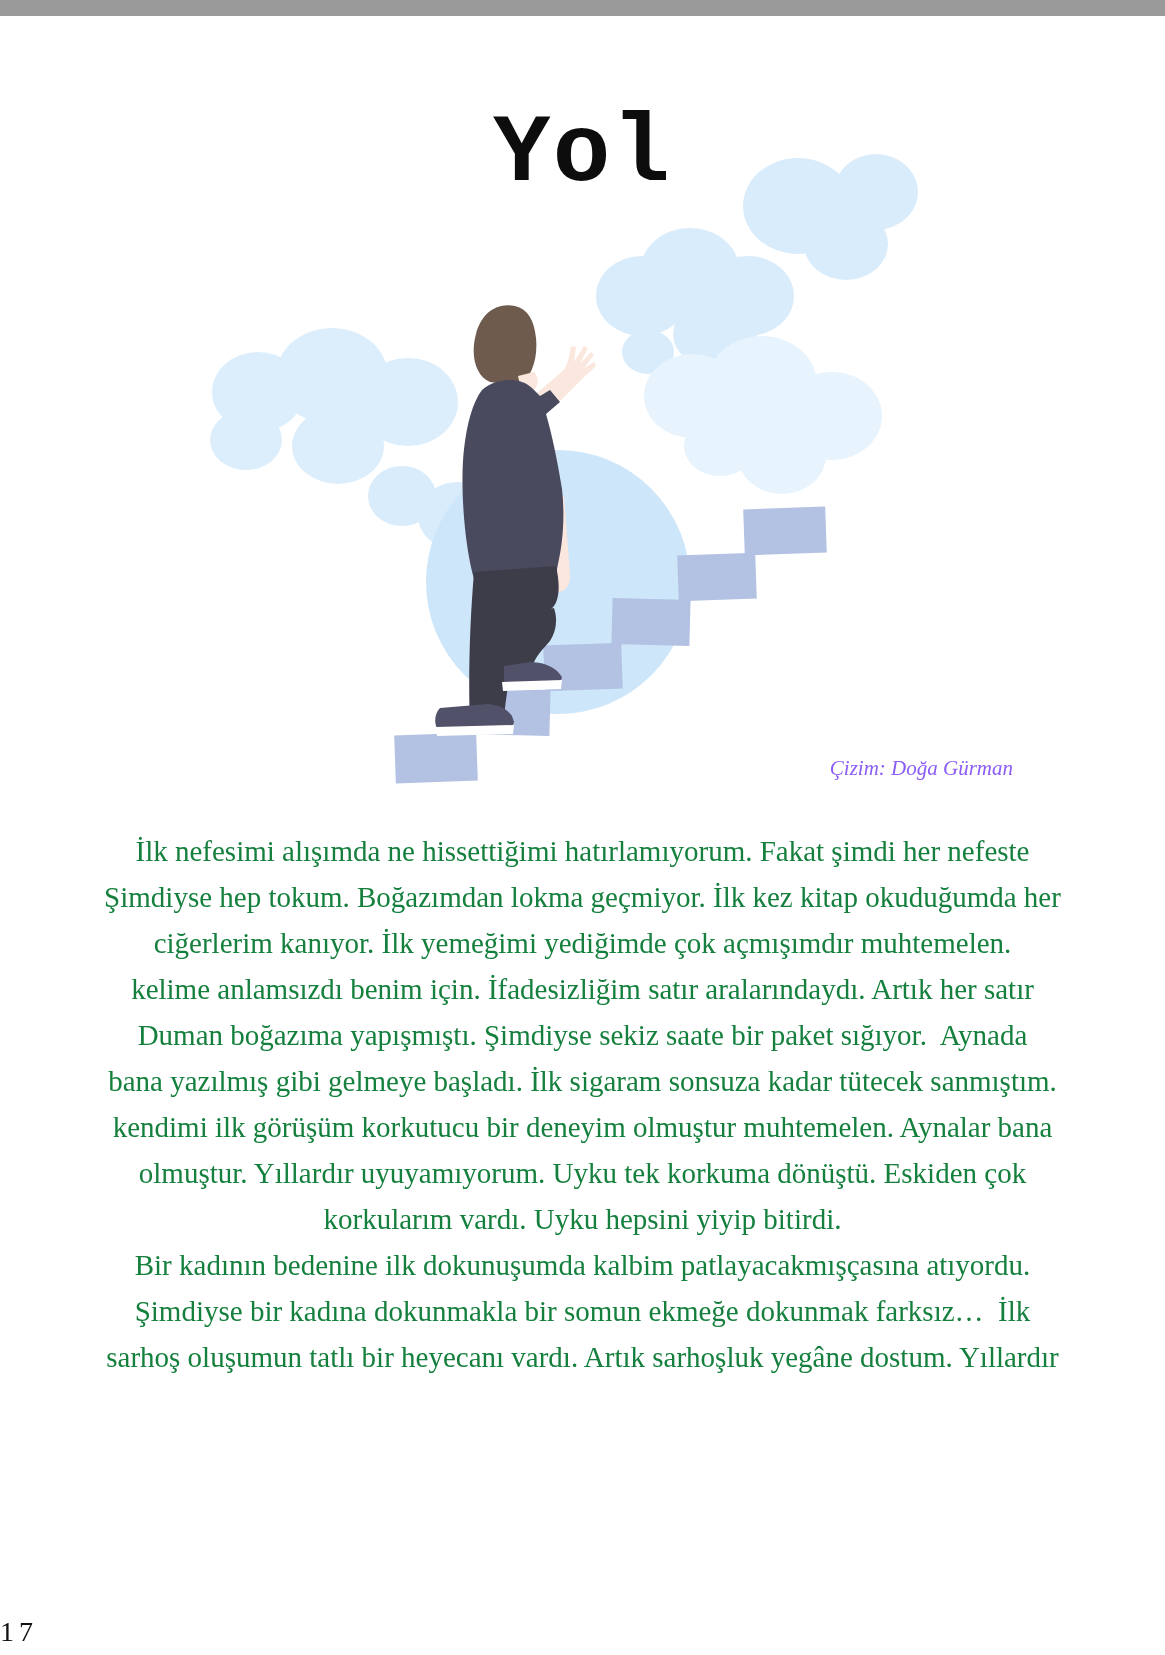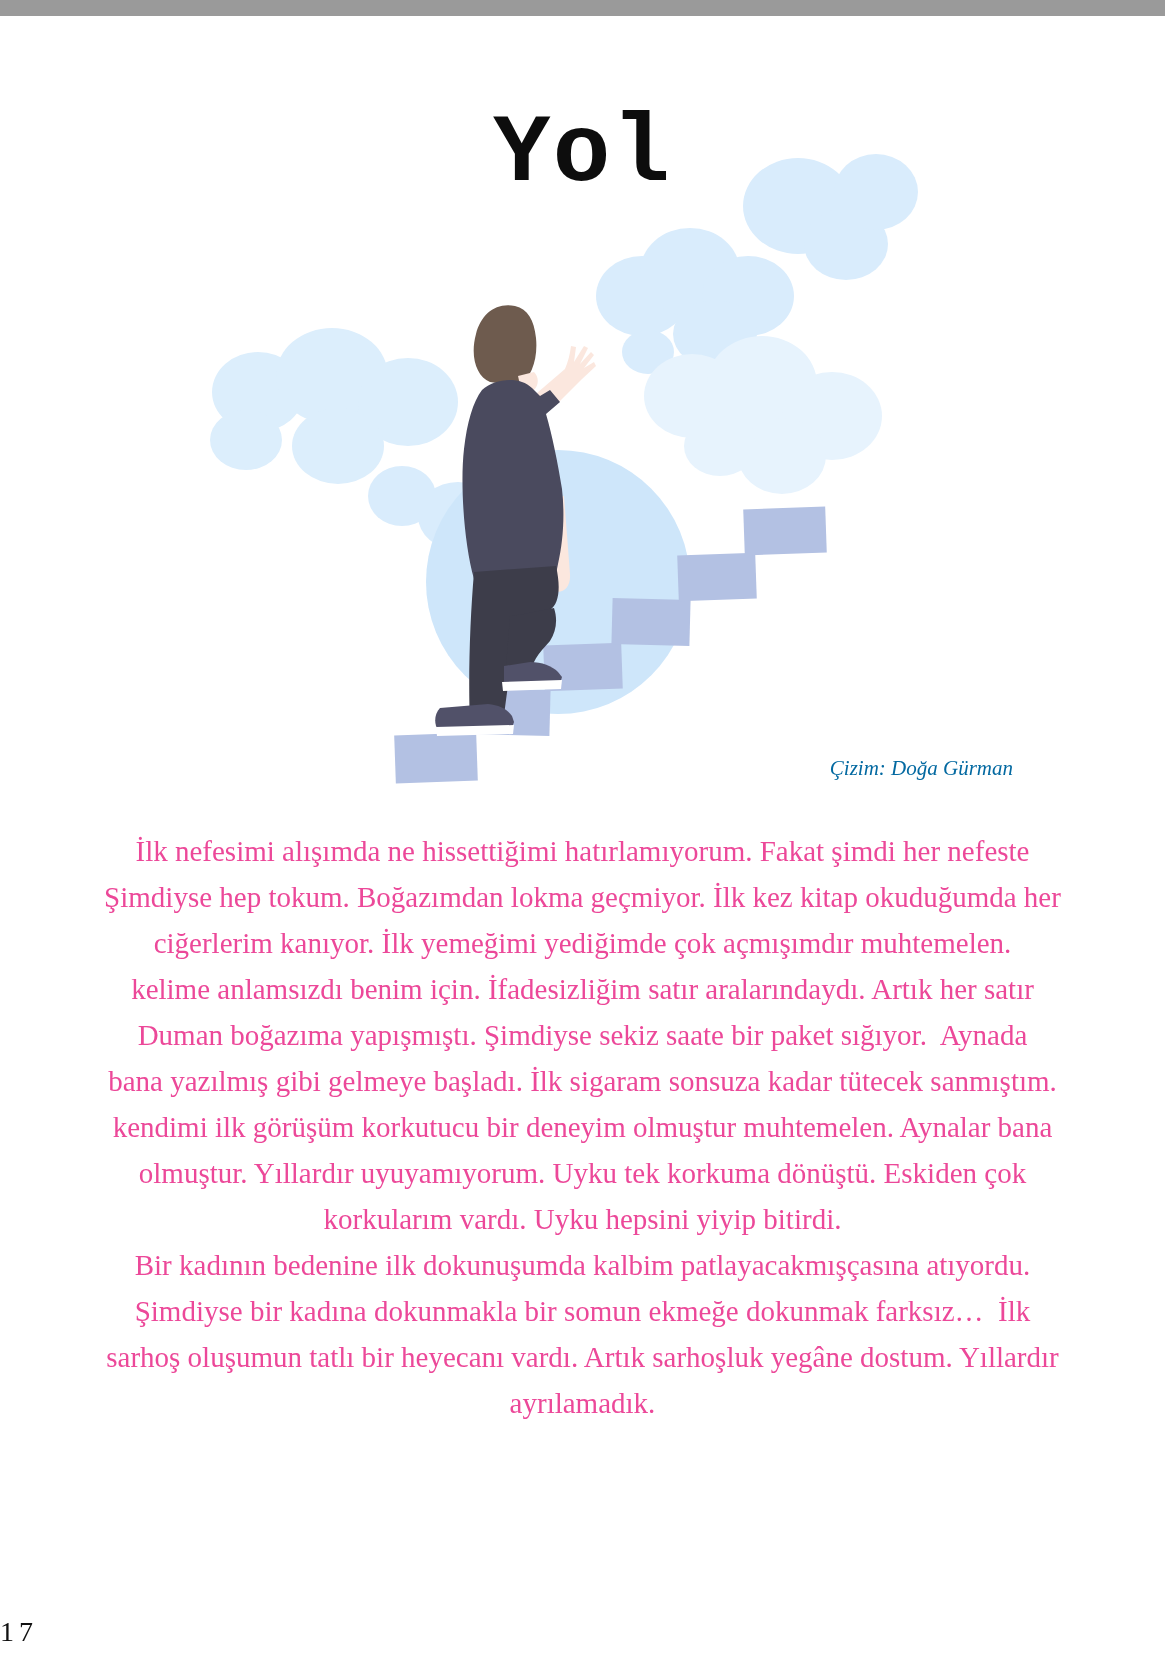--- a/index.html
+++ b/index.html
@@ -25,32 +25,32 @@
   .illustration{
     position:absolute;
     left:170px;top:128px;
     width:820px;height:645px;
   }
   .caption{
     position:absolute;
     top:740px;right:152px;
     font-style:italic;
     font-size:21px;
-    color:#0369a1;
+    color:#8b5cf6;
   }
   .body-text{
     position:absolute;
     top:812px;left:28px;right:28px;
   }
   .body-line{
     text-align:center;
     font-size:29px;
     line-height:46px;
     white-space:pre-wrap;
-    color:#ec4899;
+    color:#15803d;
   }
   .page-number{
     position:absolute;
     top:1600px;left:0;right:0;
     text-align:left;
     font-size:28px;
     letter-spacing:5px;
     color:#111;
   }
 </style>
@@ -142,18 +142,17 @@
     <div class="body-line">ciğerlerim kanıyor. İlk yemeğimi yediğimde çok açmışımdır muhtemelen.</div>
     <div class="body-line">kelime anlamsızdı benim için. İfadesizliğim satır aralarındaydı. Artık her satır</div>
     <div class="body-line">Duman boğazıma yapışmıştı. Şimdiyse sekiz saate bir paket sığıyor.  Aynada</div>
     <div class="body-line">bana yazılmış gibi gelmeye başladı. İlk sigaram sonsuza kadar tütecek sanmıştım.</div>
     <div class="body-line">kendimi ilk görüşüm korkutucu bir deneyim olmuştur muhtemelen. Aynalar bana</div>
     <div class="body-line">olmuştur. Yıllardır uyuyamıyorum. Uyku tek korkuma dönüştü. Eskiden çok</div>
     <div class="body-line">korkularım vardı. Uyku hepsini yiyip bitirdi.</div>
     <div class="body-line">Bir kadının bedenine ilk dokunuşumda kalbim patlayacakmışçasına atıyordu.</div>
     <div class="body-line">Şimdiyse bir kadına dokunmakla bir somun ekmeğe dokunmak farksız…  İlk</div>
     <div class="body-line">sarhoş oluşumun tatlı bir heyecanı vardı. Artık sarhoşluk yegâne dostum. Yıllardır</div>
-    <div class="body-line">ayrılamadık.</div>
   </div>
 
   <div class="page-number">17</div>
 
 </div>
 
 </body></html>

